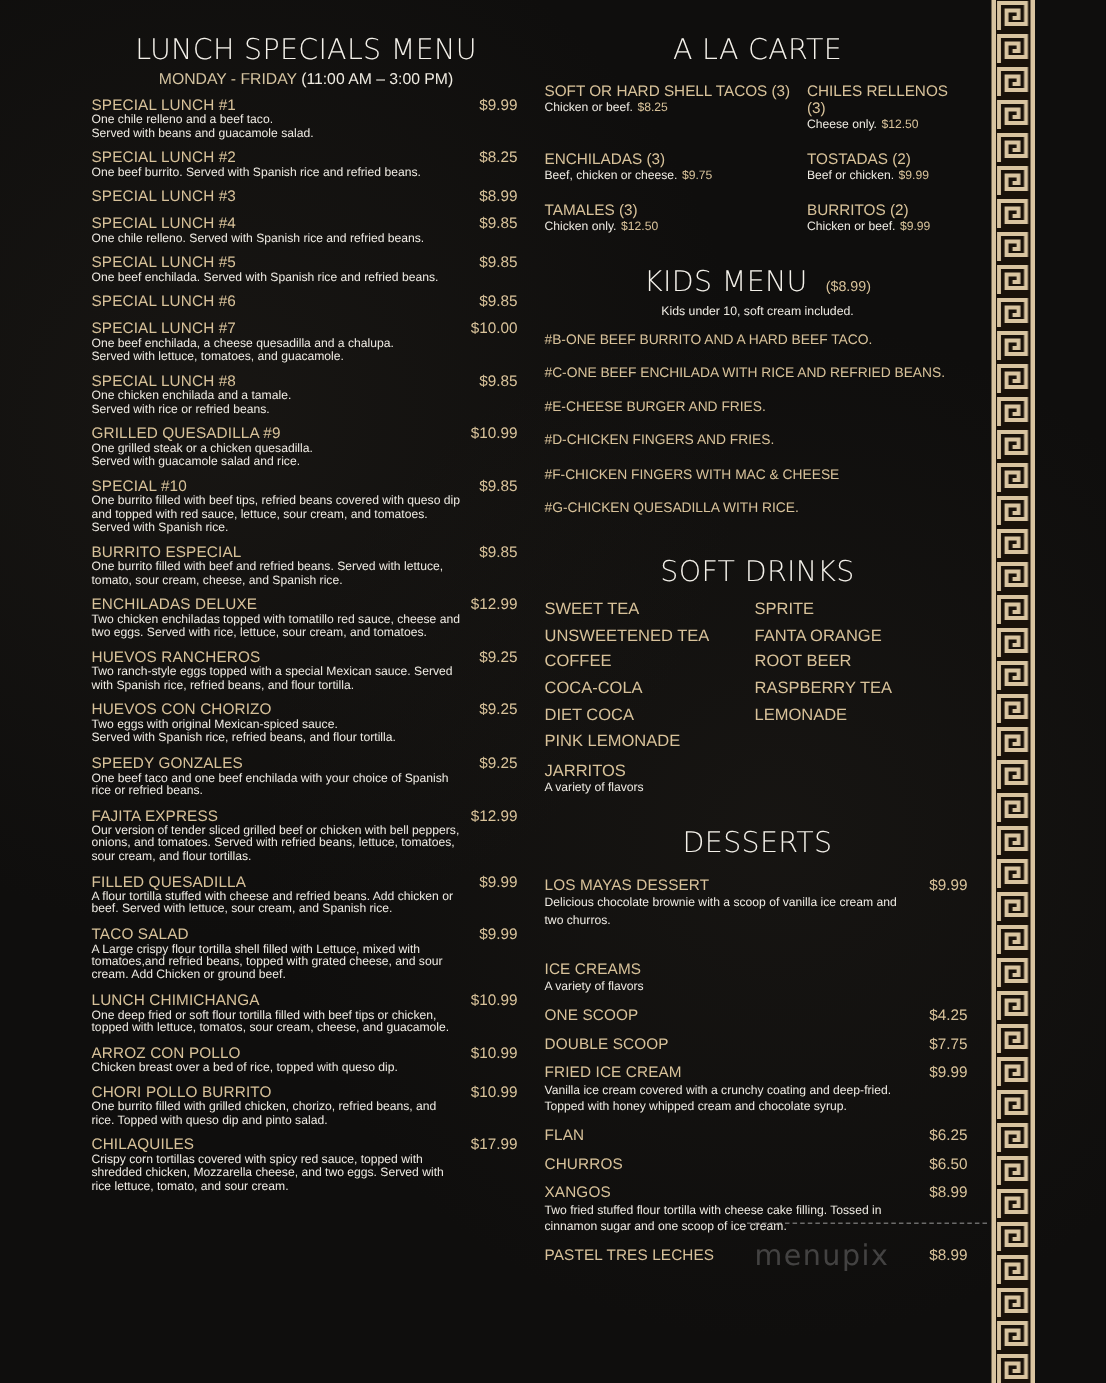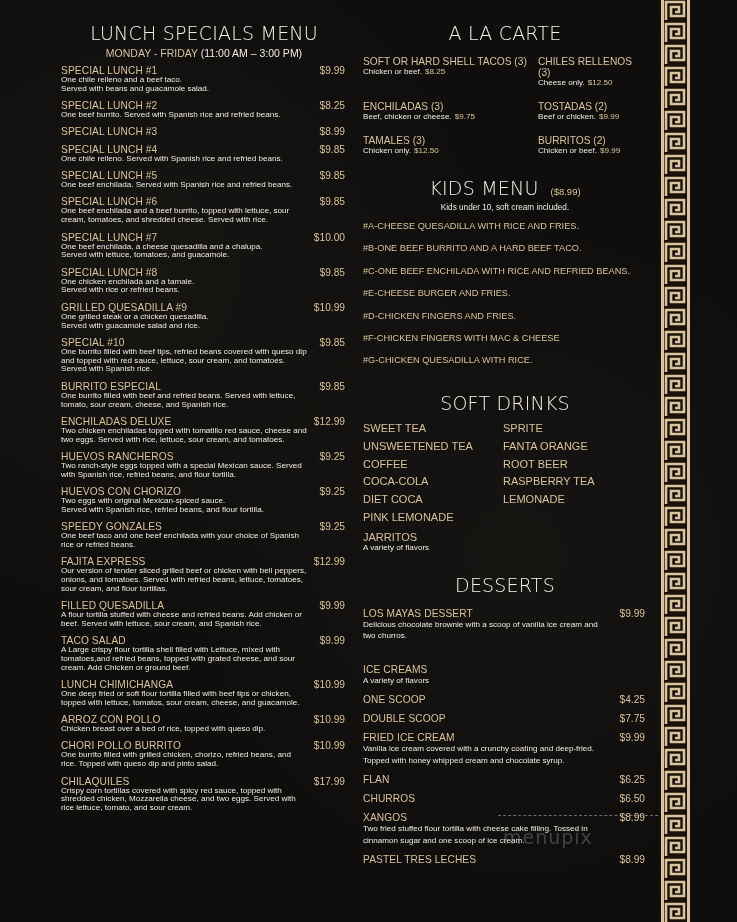--- a/index.html
+++ b/index.html
@@ -88,21 +88,20 @@
         <div class="item-desc" style="white-space: pre-line;">One chile relleno. Served with Spanish rice and refried beans.</div>
       </div>
       <div class="item">
         <div class="item-name">SPECIAL LUNCH #5</div>
         <div class="item-price">$9.85</div>
         <div class="item-desc" style="white-space: pre-line;">One beef enchilada. Served with Spanish rice and refried beans.</div>
       </div>
       <div class="item">
         <div class="item-name">SPECIAL LUNCH #6</div>
         <div class="item-price">$9.85</div>
-        <div class="item-desc" style="white-space: pre-line;">One beef enchilada and a beef burrito, topped with lettuce, sour cream, tomatoes, and shredded cheese. Served with rice.</div>
       </div>
       <div class="item">
         <div class="item-name">SPECIAL LUNCH #7</div>
         <div class="item-price">$10.00</div>
         <div class="item-desc" style="white-space: pre-line;">One beef enchilada, a cheese quesadilla and a chalupa.
 Served with lettuce, tomatoes, and guacamole.</div>
       </div>
       <div class="item">
         <div class="item-name">SPECIAL LUNCH #8</div>
         <div class="item-price">$9.85</div>
@@ -212,21 +211,20 @@
         <div class="carte-desc"><span>Chicken or beef.</span><span class="p" style="margin-left: 3px;">$9.99</span></div>
       </div>
     </div>
 
   <div class="kids-head">
     <div class="section-title">KIDS MENU</div>
     <div class="kids-price">($8.99)</div>
   </div>
   <div class="kids-note">Kids under 10, soft cream included.</div>
   <div id="kids-list">
-      <div class="kids-item">#A-CHEESE QUESADILLA WITH RICE AND FRIES.</div>
       <div class="kids-item">#B-ONE BEEF BURRITO AND A HARD BEEF TACO.</div>
       <div class="kids-item">#C-ONE BEEF ENCHILADA WITH RICE AND REFRIED BEANS.</div>
       <div class="kids-item">#E-CHEESE BURGER AND FRIES.</div>
       <div class="kids-item">#D-CHICKEN FINGERS AND FRIES.</div>
       <div class="kids-item">#F-CHICKEN FINGERS WITH MAC &amp; CHEESE</div>
       <div class="kids-item">#G-CHICKEN QUESADILLA WITH RICE.</div>
     </div>
 
   <div class="section-title" style="margin-top:26px;">SOFT DRINKS</div>
   <div class="drinks-grid" id="drinks-grid">

